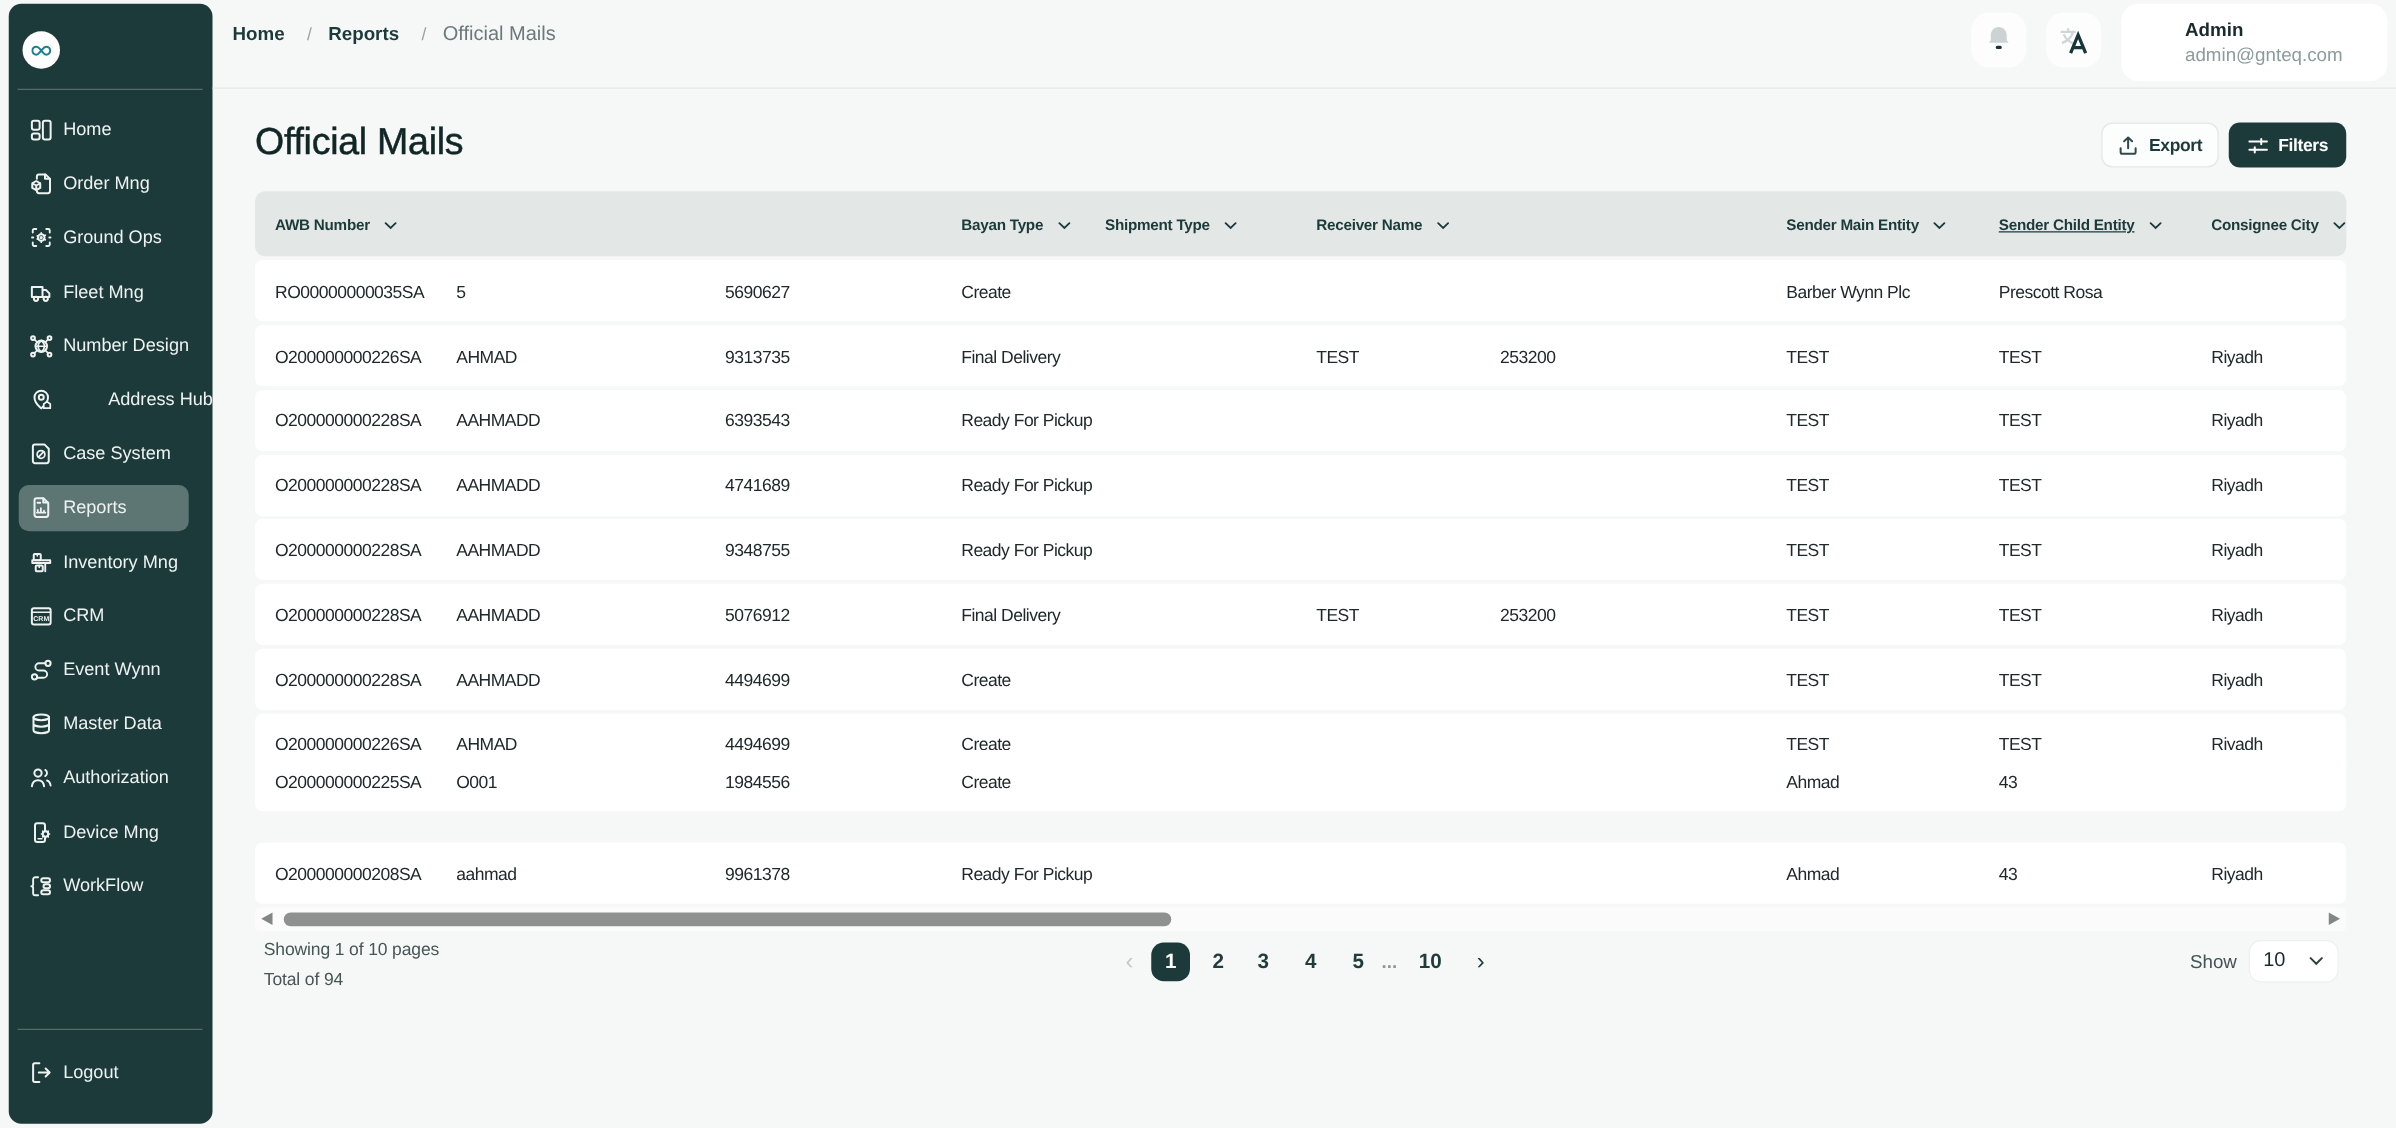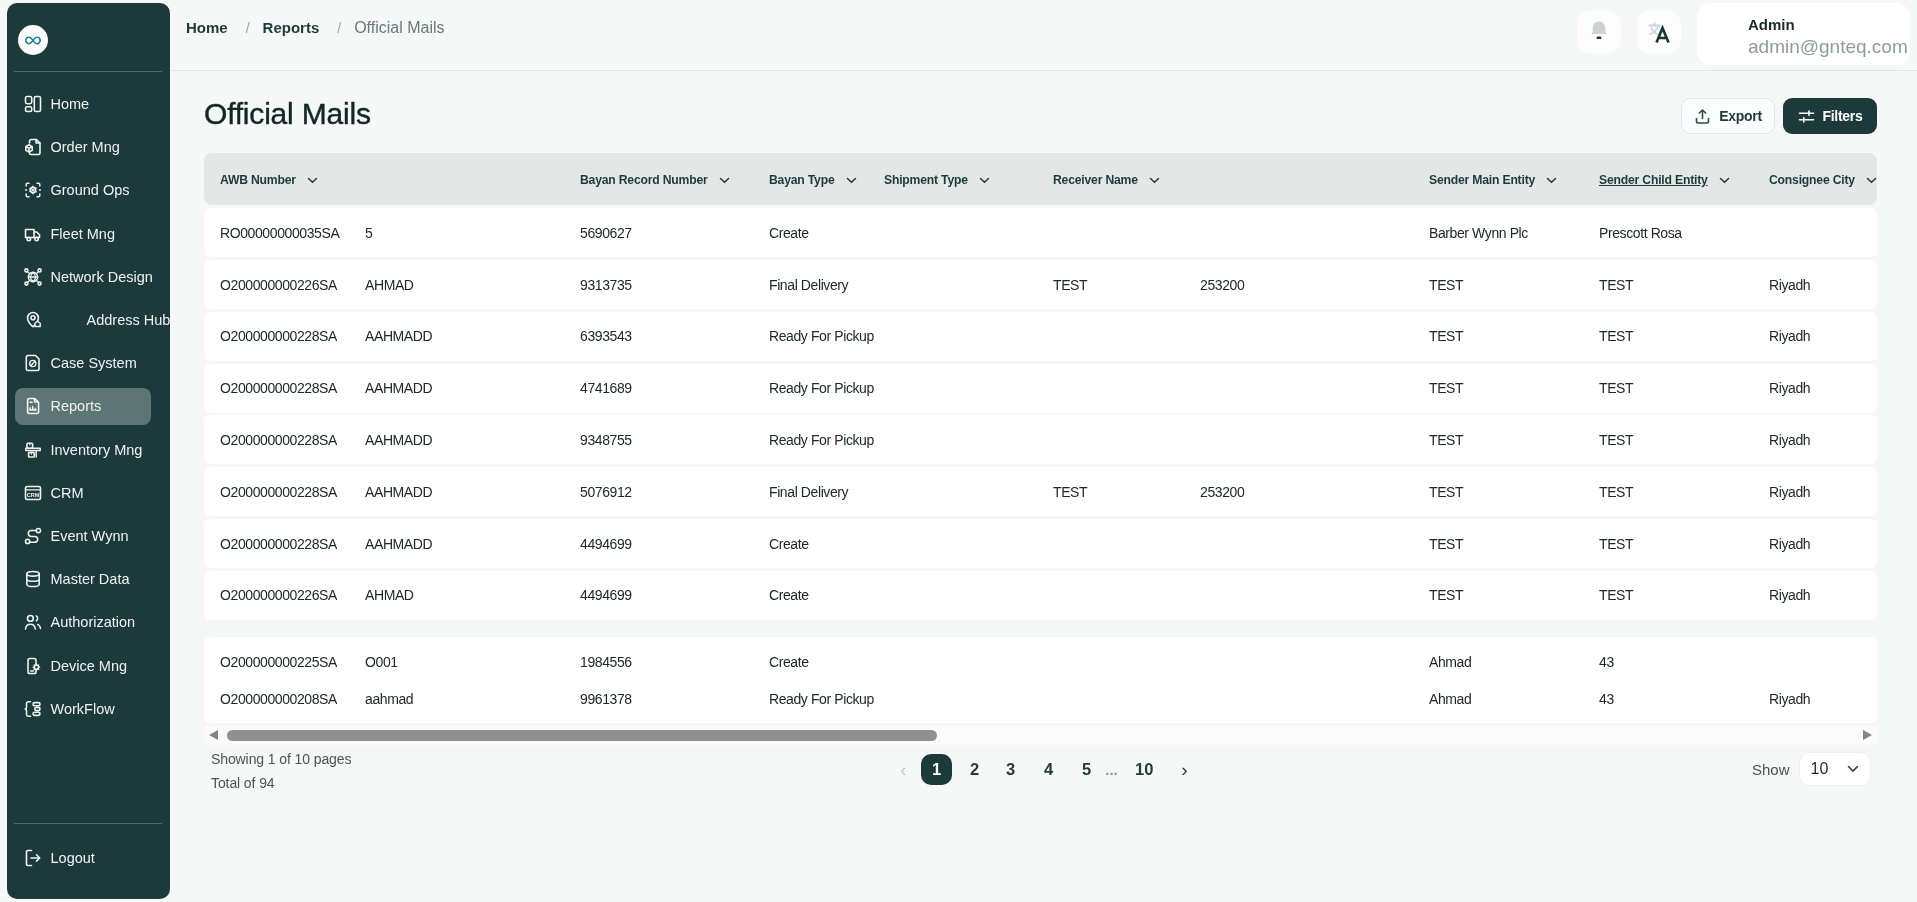--- a/index.html
+++ b/index.html
@@ -17,21 +17,21 @@
   .mi.sel { background:#5d7573; border-radius:8px; height:37px; width:136px; }
   
   #tb-line { left:170px; top:70px; width:1747px; height:1px; background:#e5e7e7; }
   #crumb { left:186px; top:19px; font-size:16px; color:#1d3a3a; }
   #crumb b { font-weight:700; font-size:15px; }
   #crumb .sep { color:#9aa4a4; padding:0 13px 0 18px; font-weight:400; font-size:14px; }
   #crumb .cur { color:#6a7a7a; font-weight:400; }
   .tbtn { background:#fdfdfe; border-radius:14px; width:44px; height:44px; top:10px; display:flex; align-items:center; justify-content:center; }
   #usercard { left:1697px; top:3px; width:213px; height:62px; background:#fff; border-radius:14px; }
   #usercard .nm { position:absolute; left:51px; top:13px; font-size:15px; font-weight:700; color:#1b2a2a; }
-  #usercard .em { position:absolute; left:51px; top:33px; font-size:19px; color:#8d9b9c; }
+  #usercard .em { position:absolute; left:51px; top:33px; font-size:15px; color:#8d9b9c; }
 
   
   #title { left:204px; top:97px; font-size:30px; font-weight:500; color:#112725; -webkit-text-stroke:0.4px #112725; letter-spacing:-0.2px; }
   .btn { top:98px; height:36px; border-radius:9px; display:flex; align-items:center; justify-content:center; gap:8px; font-size:14px; font-weight:700; letter-spacing:-0.3px; }
   #btn-export { left:1681px; width:94px; background:#fcfdfd; border:1px solid #e4e7e7; color:#1d3a3a; }
   #btn-filters { left:1783px; width:94px; background:#1d3a3a; color:#fff; }
 
   
   #thead { left:204px; top:153px; width:1673px; height:52px; background:#e3e8e7; border-radius:8px; }
   .hc { position:absolute; top:1px; height:52px; display:flex; align-items:center; font-size:12.2px; font-weight:700; letter-spacing:-0.2px; color:#1d3a3a; white-space:nowrap; }
@@ -102,21 +102,21 @@
       <div class="mi" style="top:252.3px;">
         <svg width="20" height="20" viewBox="0 0 20 20" fill="none" stroke="#eef3f2" stroke-width="1.6" stroke-linecap="round" stroke-linejoin="round">
           <circle cx="10" cy="10" r="4.6"></circle>
           <path d="M5.4 10h9.2M10 5.4c-3.4 2.8-3.4 6.4 0 9.2M10 5.4c3.4 2.8 3.4 6.4 0 9.2" stroke-width="1.3"></path>
           <circle cx="3.4" cy="3.4" r="1.5"></circle>
           <circle cx="16.6" cy="3.4" r="1.5"></circle>
           <circle cx="3.4" cy="16.6" r="1.5"></circle>
           <circle cx="16.6" cy="16.6" r="1.5"></circle>
           <path d="M4.5 4.5l2 2M15.5 4.5l-2 2M4.5 15.5l2-2M15.5 15.5l-2-2" stroke-width="1.3"></path>
         </svg>
-        <span>Network Design</span>
+        <span>Number Design</span>
       </div>
       <div class="mi" style="top:295.5px;gap:36px;">
         <svg width="20" height="20" viewBox="0 0 20 20" fill="none" stroke="#eef3f2" stroke-width="1.6" stroke-linecap="round" stroke-linejoin="round">
           <path d="M10 2.5a5.4 5.4 0 0 1 5.4 5.4c0 3.1-3 6.4-4.6 8l-.8.8-1-.9C7.3 14.2 4.6 11 4.6 7.9A5.4 5.4 0 0 1 10 2.5z"></path>
           <circle cx="10" cy="7.7" r="2"></circle>
           <path d="M12 13.2l2.6-1.9 2.6 1.9v3.3h-5.2z" fill="#1c3a39" stroke-width="1.4"></path>
         </svg>
         <span>Address Hub</span>
       </div>
       <div class="mi" style="top:338.7px;">
@@ -236,23 +236,20 @@
   </div>
   <div class="abs btn" id="btn-filters">
     <svg width="17" height="17" viewBox="0 0 17 17" fill="none" stroke="#fff" stroke-width="1.6" stroke-linecap="round">
       <path d="M1.5 5.2h14M1.5 11.8h14M11 3.1v4.2M5.8 9.7v4.2"></path>
     </svg>
     <span>Filters</span>
   </div>
 
   <div class="abs" id="thead">
     <div class="hc" style="left:16px;">AWB Number<svg width="11" height="7" viewBox="0 0 11 7" fill="none" stroke="#1d3a3a" stroke-width="1.5" stroke-linecap="round">
-        <path d="M1.5 1.5L5.5 5.3 9.5 1.5"></path>
-      </svg></div>
-    <div class="hc" style="left:376px;">Bayan Record Number<svg width="11" height="7" viewBox="0 0 11 7" fill="none" stroke="#1d3a3a" stroke-width="1.5" stroke-linecap="round">
         <path d="M1.5 1.5L5.5 5.3 9.5 1.5"></path>
       </svg></div>
     <div class="hc" style="left:565px;">Bayan Type<svg width="11" height="7" viewBox="0 0 11 7" fill="none" stroke="#1d3a3a" stroke-width="1.5" stroke-linecap="round">
         <path d="M1.5 1.5L5.5 5.3 9.5 1.5"></path>
       </svg></div>
     <div class="hc" style="left:680px;text-align:center;">Shipment Type<svg width="11" height="7" viewBox="0 0 11 7" fill="none" stroke="#1d3a3a" stroke-width="1.5" stroke-linecap="round">
         <path d="M1.5 1.5L5.5 5.3 9.5 1.5"></path>
       </svg></div>
     <div class="hc" style="left:849px;">Receiver Name<svg width="11" height="7" viewBox="0 0 11 7" fill="none" stroke="#1d3a3a" stroke-width="1.5" stroke-linecap="round">
         <path d="M1.5 1.5L5.5 5.3 9.5 1.5"></path>
@@ -336,21 +333,21 @@
     </div>
     <div class="row" style="top:570.8px;">
       <div class="c" style="left:16px;">O200000000226SA</div>
       <div class="c" style="left:161px;">AHMAD</div>
       <div class="c" style="left:376px;">4494699</div>
       <div class="c" style="left:565px;">Create</div>
       <div class="c" style="left:1225px;">TEST</div>
       <div class="c" style="left:1395px;">TEST</div>
       <div class="c" style="left:1565px;">Riyadh</div>
     </div>
-    <div class="row" style="top:637px;text-decoration:underline;">
+    <div class="row" style="top:600px;text-decoration:underline;">
       <div class="c" style="left:16px;">O200000000225SA</div>
       <div class="c" style="left:161px;">O001</div>
       <div class="c" style="left:376px;">1984556</div>
       <div class="c" style="left:565px;">Create</div>
       <div class="c" style="left:1225px;">Ahmad</div>
       <div class="c" style="left:1395px;">43</div>
     </div>
     <div class="row" style="top:674.4px;">
       <div class="c" style="left:16px;">O200000000208SA</div>
       <div class="c" style="left:161px;">aahmad</div>

